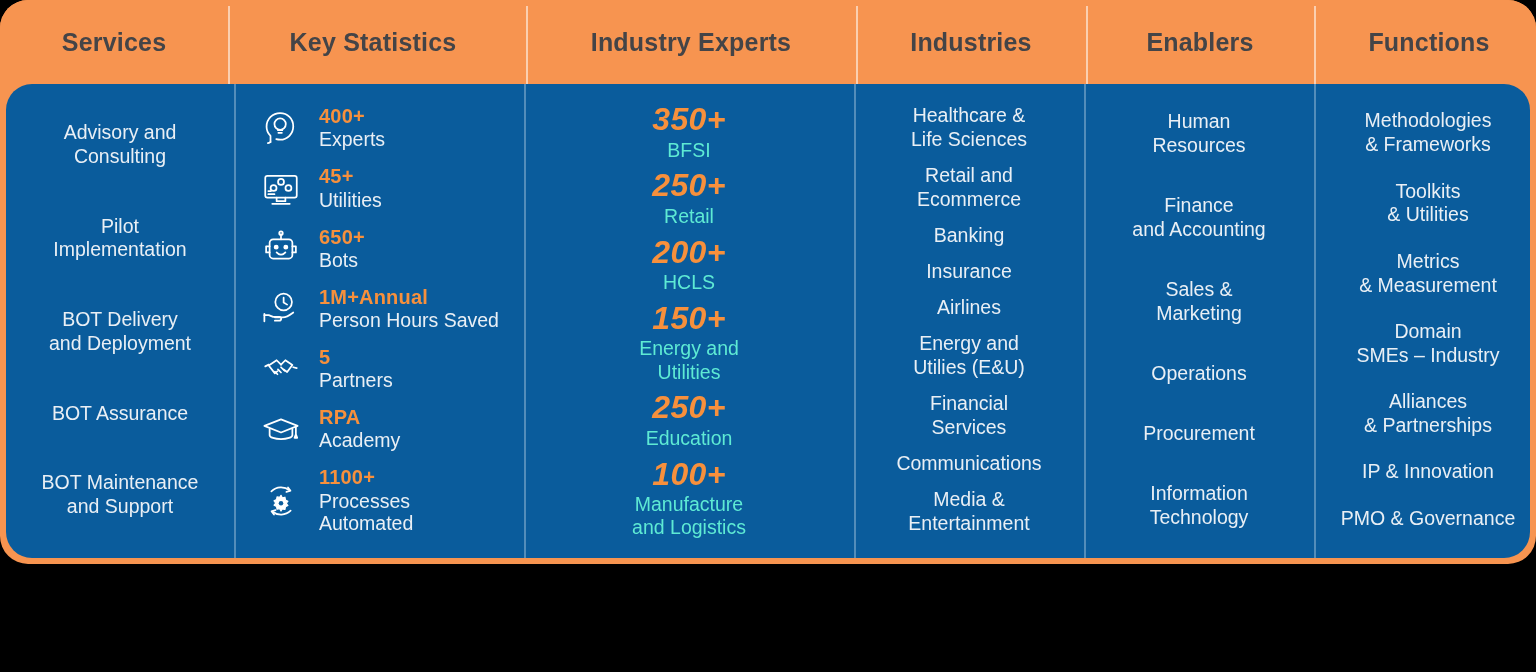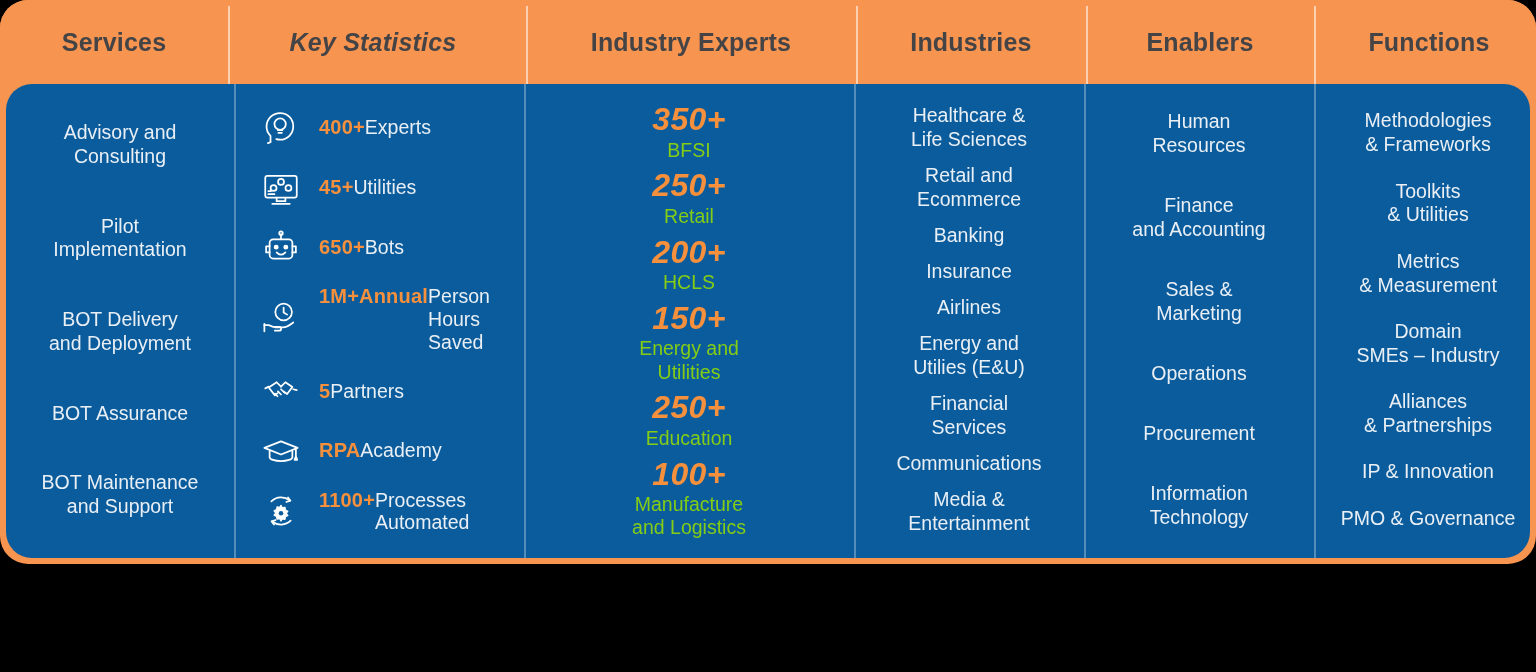--- a/index.html
+++ b/index.html
@@ -73,21 +73,21 @@
   }
   
   .c-services   {flex:0 0 228px;}
   .c-stats      {flex:0 0 290px;}
   .c-experts    {flex:0 0 330px;}
   .c-industries {flex:0 0 230px;}
   .c-functions  {flex:0 0 230px;gap:12px;}
   .c-enablers   {flex:0 0 228px;}
 
   .h-services   {flex:0 0 228px;}
-  .h-stats      {flex:0 0 290px;font-style:italic;}
+  .h-stats      {flex:0 0 290px;}
   .h-experts    {flex:0 0 330px;margin-left:8px;}
   .h-industries {flex:0 0 230px;}
   .h-functions  {flex:0 0 230px;}
   .h-enablers   {flex:0 0 228px;}
 
   
   .item{
     text-align:center;
     font-size:19.5px;
     line-height:1.22;
@@ -108,21 +108,21 @@
     width:268px;
     padding-left:14px;
     box-sizing:border-box;
   }
   .stat-ico{
     flex:0 0 44px;
     width:44px;height:44px;
     display:flex;align-items:center;justify-content:center;
   }
   .stat-ico svg{width:42px;height:42px;display:block;}
-  .stat-txt{display:flex;flex-direction:row;line-height:1.16;}
+  .stat-txt{display:flex;flex-direction:column;line-height:1.16;}
   .stat-num{
     color:#F7903C;
     font-weight:bold;
     font-size:20px;
     letter-spacing:.2px;
   }
   .stat-lab{
     color:#E9EFF5;
     font-size:19.5px;
     white-space:pre-line;
@@ -136,21 +136,21 @@
   .exp-num{
     display:block;
     color:#F7903C;
     font-weight:bold;
     font-size:32px;
     letter-spacing:.3px;
     font-style:italic;
   }
   .exp-lab{
     display:block;
-    color:#84cc16;
+    color:#5eead4;
     font-size:19.5px;
     white-space:pre-line;
   }
 </style>
 </head>
 <body>
 
 <div class="board">
 
   <div class="header-row">

